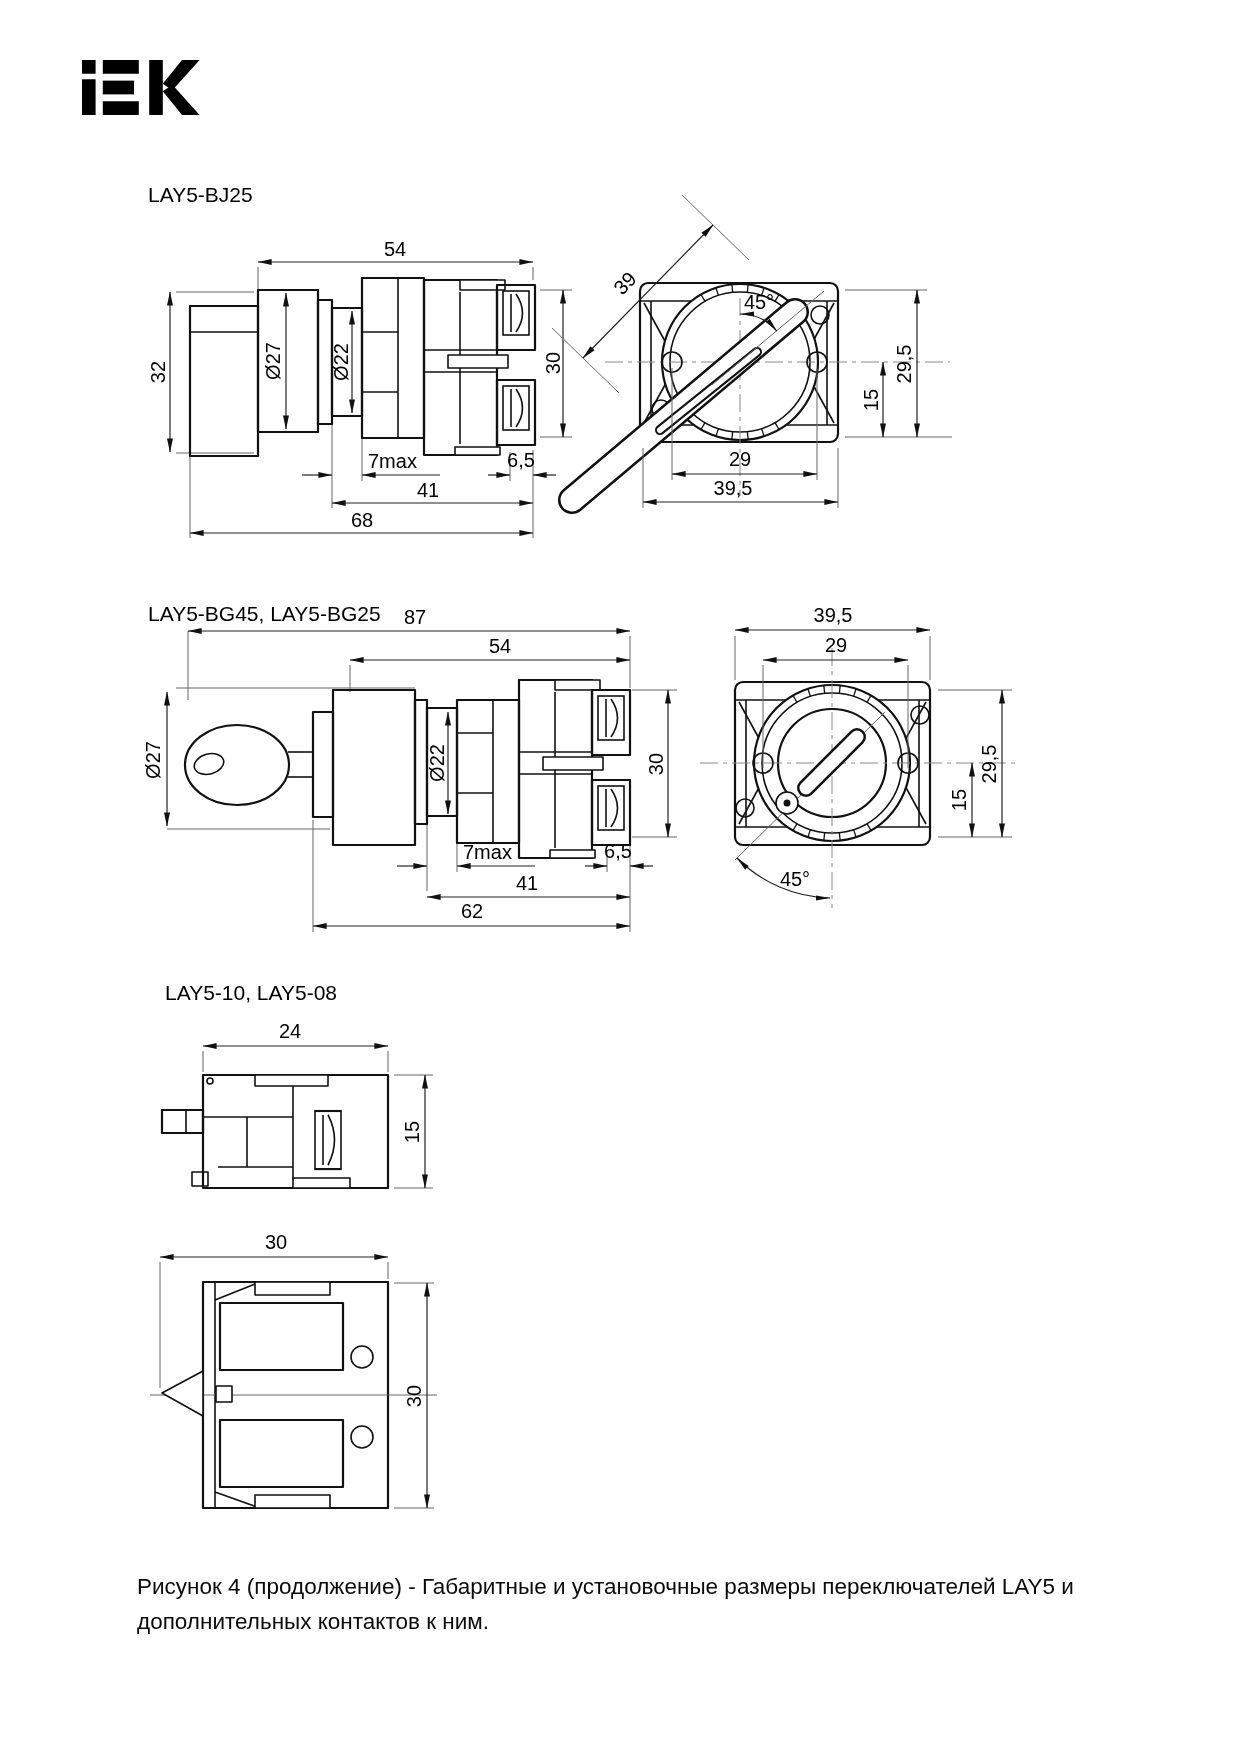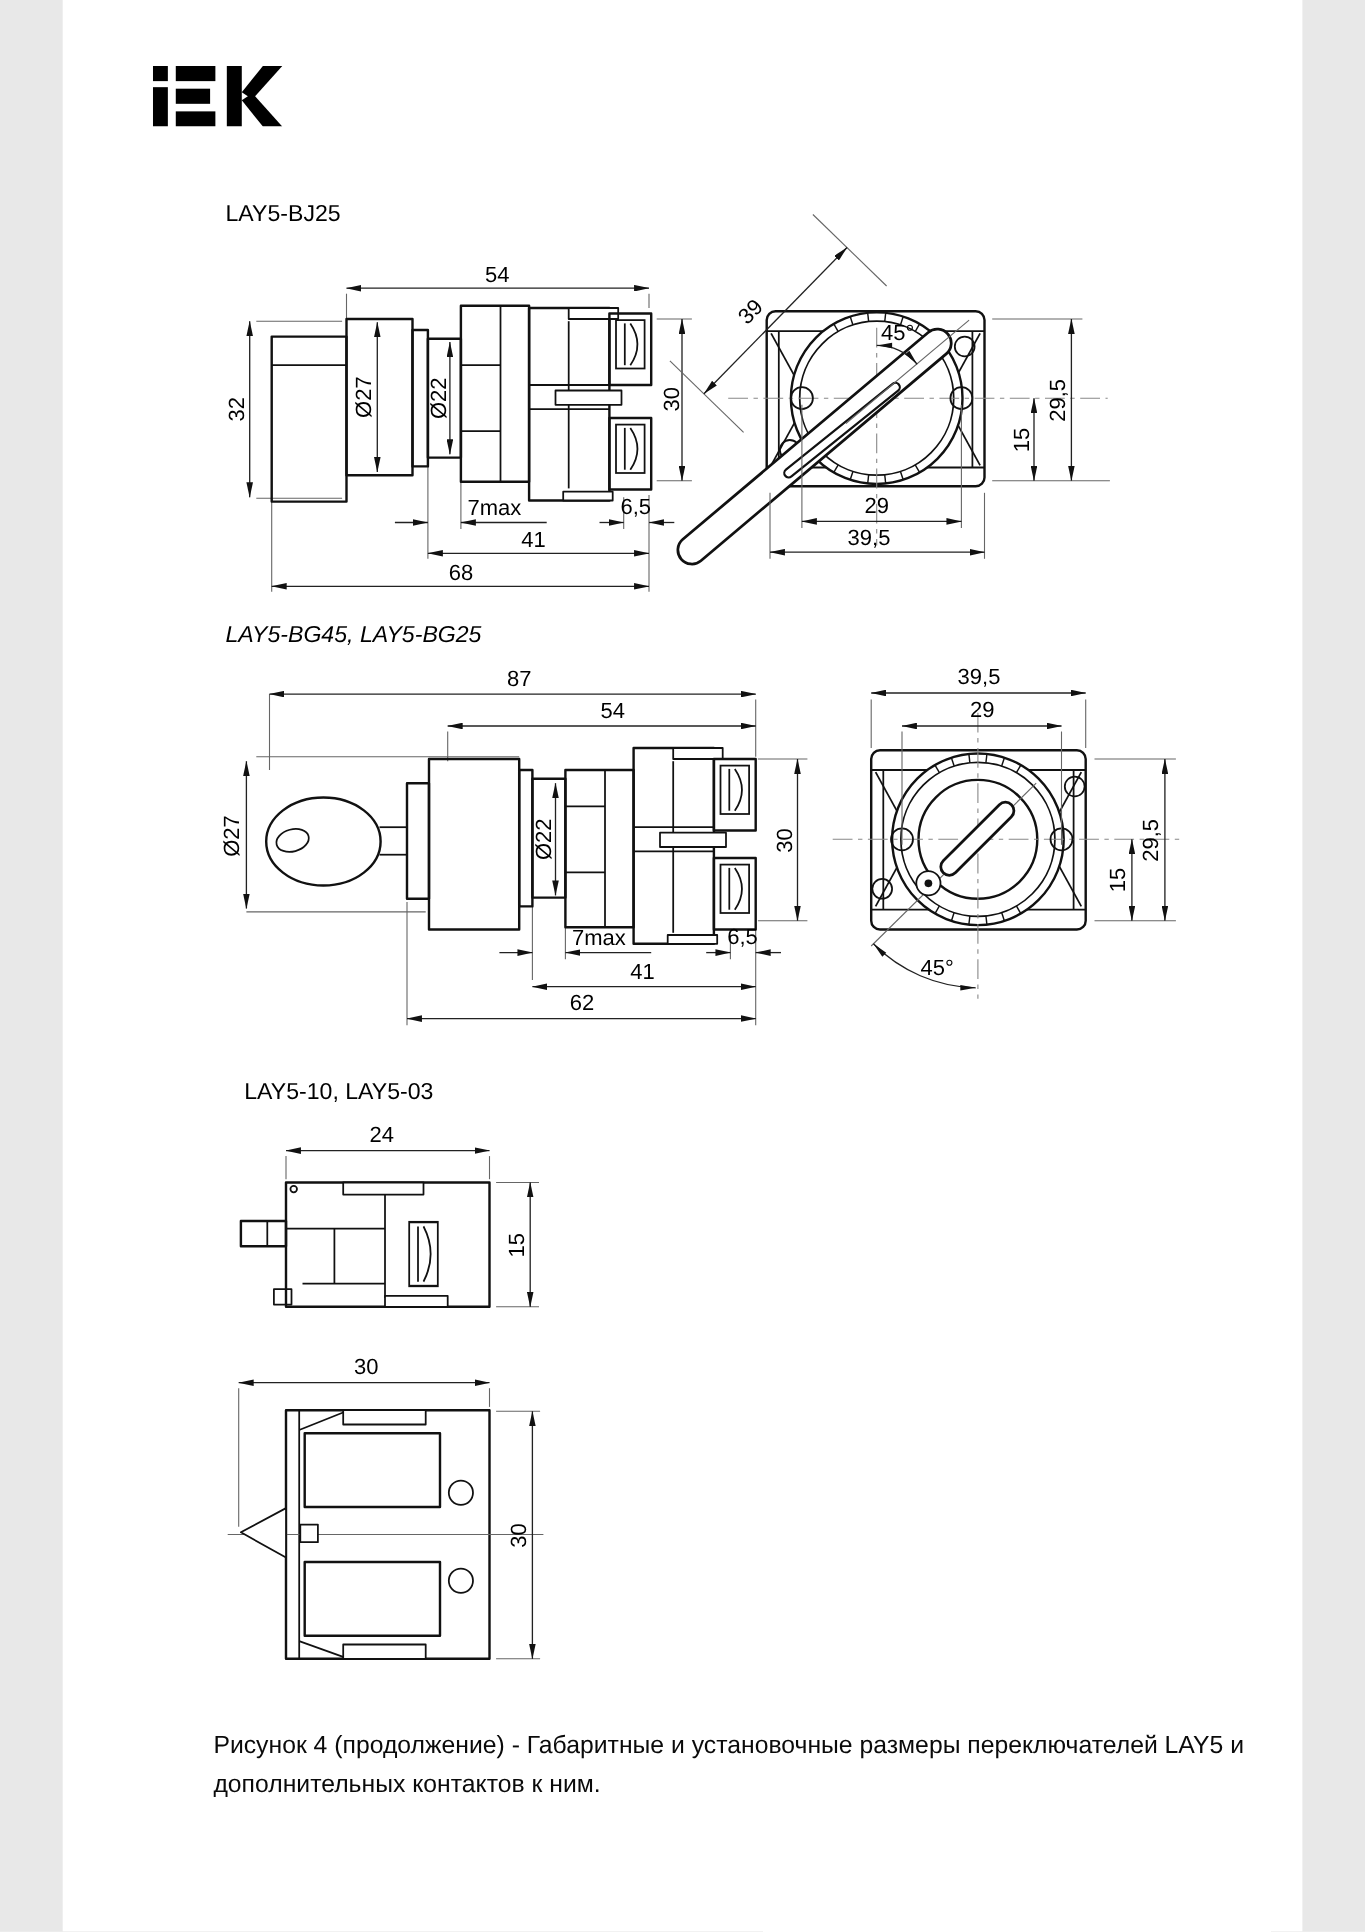--- a/index.html
+++ b/index.html
@@ -1,20 +1,20 @@
 <!DOCTYPE html>
 <html><head>
 <meta charset="utf-8">
 <style>
   html,body{margin:0;padding:0;background:#e8e8e8;}
-  .page{position:relative;width:1127px;height:1756px;background:#ffffff;margin:0 auto;
+  .page{position:relative;width:1241px;height:1756px;background:#ffffff;margin:0 auto;
         font-family:"Liberation Sans",sans-serif;overflow:hidden;}
   .title{position:absolute;font-size:21px;color:#000;white-space:nowrap;}
   #t1{left:148px;top:183px;}
-  #t2{left:148px;top:566px;font-style:italic;}
+  #t2{left:148px;top:602px;}
   #t3{left:165px;top:981px;}
   .caption{position:absolute;left:137px;top:1570px;width:1000px;
            font-size:22.5px;line-height:1.55;color:#0a0a0a;}
   .logo{position:absolute;left:82px;top:60px;}
   svg.draw{position:absolute;left:0;top:0;}
   svg text{font-family:"Liberation Sans",sans-serif;font-size:20px;fill:#000;}
   .ol{stroke:#111;stroke-width:2.2;fill:none;stroke-linejoin:round;}
   .ol2{stroke:#111;stroke-width:1.6;fill:none;stroke-linejoin:round;}
   .wf{fill:#fff;}
   .dim{stroke:#222;stroke-width:1.2;fill:none;}
@@ -37,21 +37,21 @@
         <rect x="26" y="45" width="45" height="15"></rect>
         <rect x="84" y="0" width="17" height="60"></rect>
         <polygon points="101,26 125,0 147,0 113,33"></polygon>
         <polygon points="113,27 147,60 125,60 101,34"></polygon>
       </g>
     </svg>
   </div>
 
   <div class="title" id="t1">LAY5-BJ25</div>
   <div class="title" id="t2">LAY5-BG45, LAY5-BG25</div>
-  <div class="title" id="t3">LAY5-10, LAY5-03</div>
+  <div class="title" id="t3">LAY5-10, LAY5-08</div>
 
   <svg class="draw" width="1241" height="1756" viewBox="0 0 1241 1756">
     <defs>
       <marker id="arr" viewBox="0 0 14 6" refX="13.6" refY="3" markerWidth="14" markerHeight="6" orient="auto-start-reverse" markerUnits="userSpaceOnUse">
         <path d="M0 0L14 3L0 6Z" fill="#111"></path>
       </marker>
       <g id="clamp">
         <rect x="0" y="0" width="26" height="44" fill="#fff" stroke="#111" stroke-width="1.6"></rect>
         <line x1="8" y1="3" x2="8" y2="41" stroke="#111" stroke-width="1.6"></line>
         <path d="M13 3 Q26 22 13 41" fill="none" stroke="#111" stroke-width="1.6"></path>

